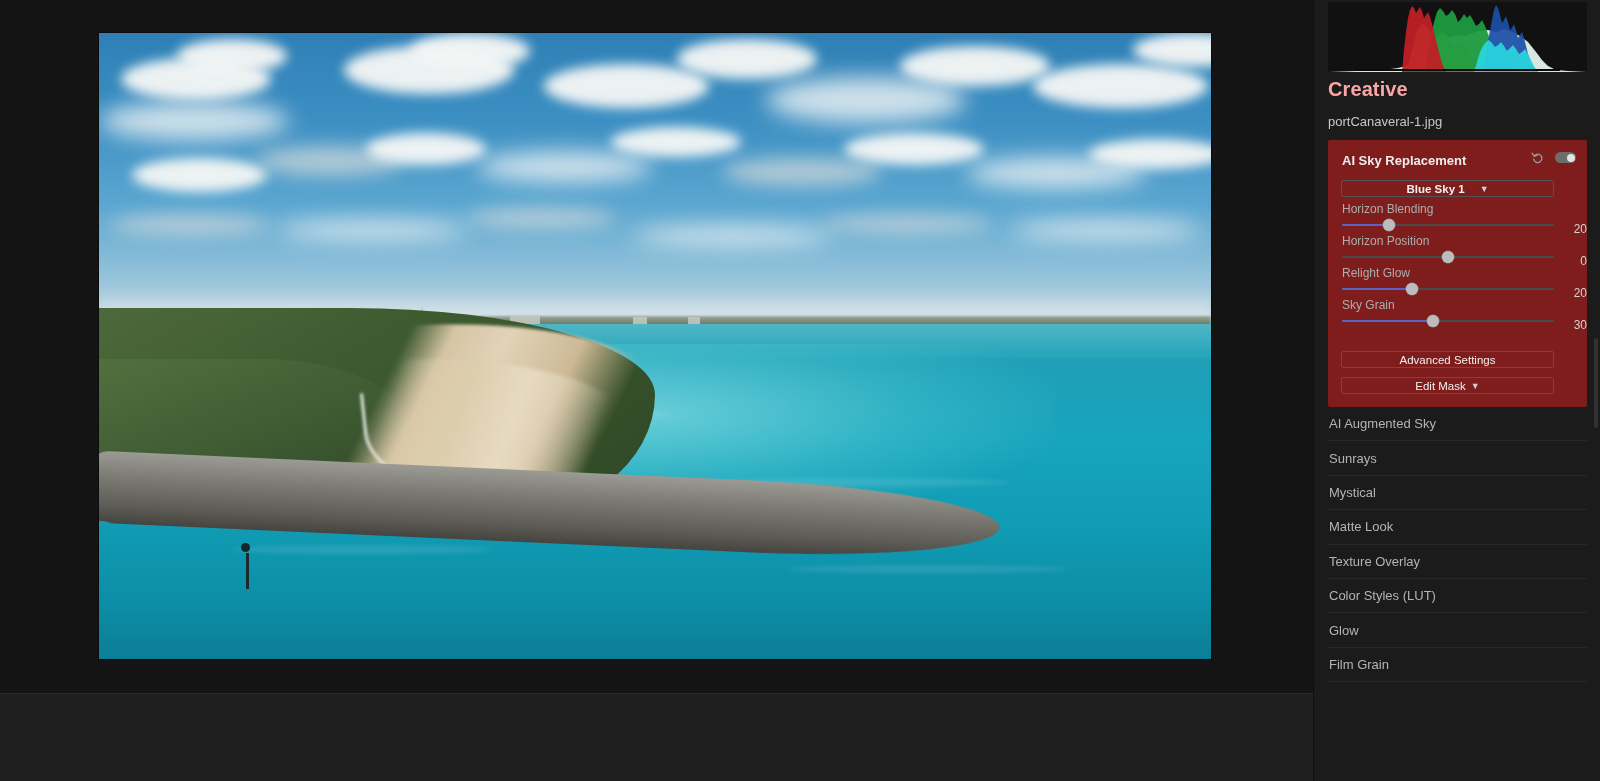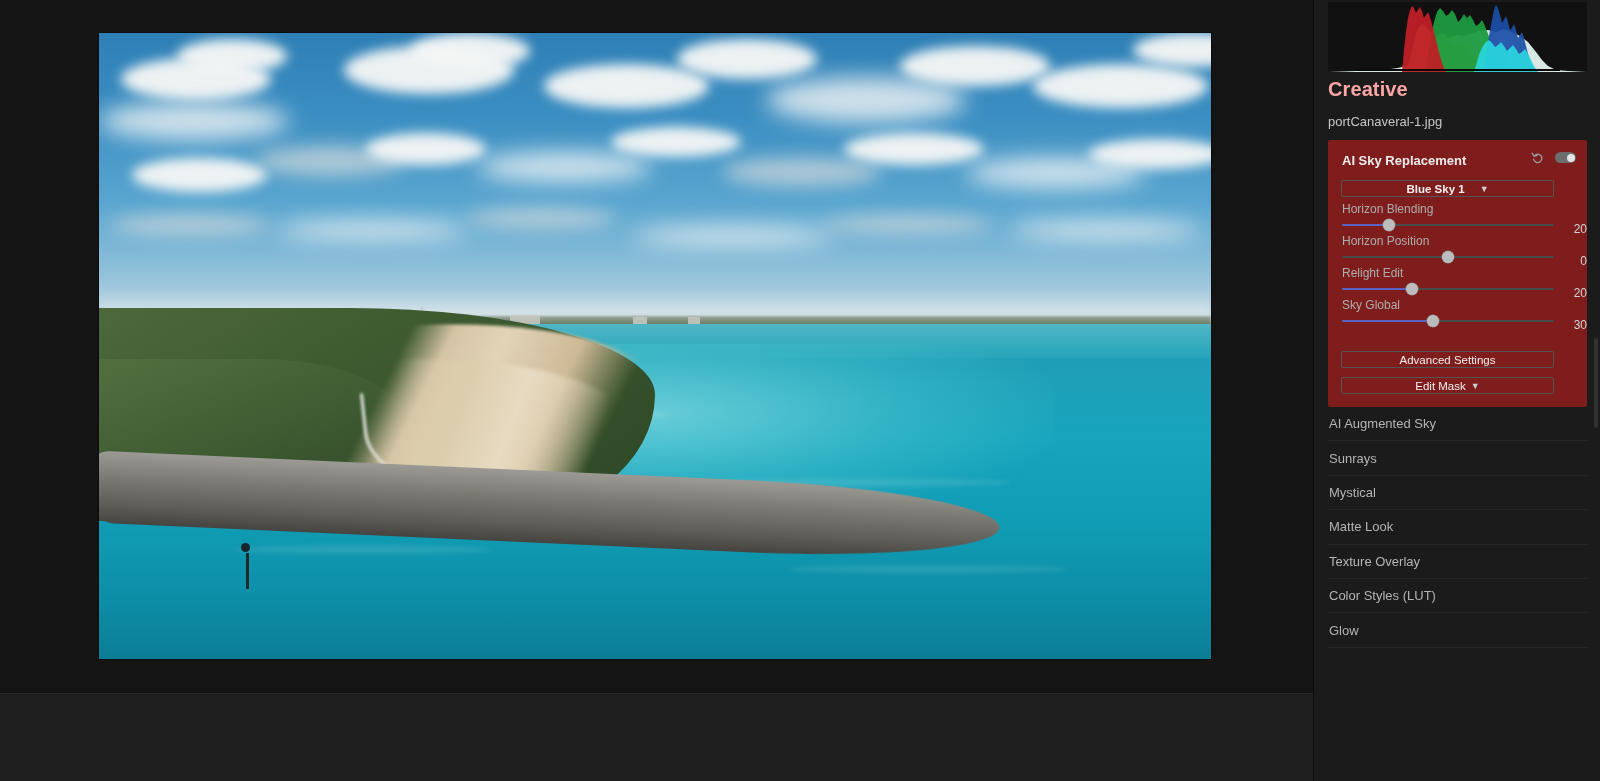--- a/index.html
+++ b/index.html
@@ -335,29 +335,29 @@
             </div>
           </div>
           <div class="slider-group" style="top: 94px;">
             <div class="sl-label">Horizon Position</div>
             <div class="sl-value">0</div>
             <div class="sl-track">
               <div class="sl-knob" style="left:106px"></div>
             </div>
           </div>
           <div class="slider-group" style="top: 126px;">
-            <div class="sl-label">Relight Edit</div>
+            <div class="sl-label">Relight Glow</div>
             <div class="sl-value">20</div>
             <div class="sl-track">
               <div class="sl-fill" style="width:69.96px"></div>
               <div class="sl-knob" style="left:69.96px"></div>
             </div>
           </div>
           <div class="slider-group" style="top: 158px;">
-            <div class="sl-label">Sky Global</div>
+            <div class="sl-label">Sky Grain</div>
             <div class="sl-value">30</div>
             <div class="sl-track">
               <div class="sl-fill" style="width:91.16px"></div>
               <div class="sl-knob" style="left:91.16px"></div>
             </div>
           </div>
         </div>
 
       <button class="card-btn" style="top:211px;">Advanced Settings</button>
 
@@ -382,17 +382,20 @@
         </div>
         <div class="list-item">
           <span>Texture Overlay</span>
         </div>
         <div class="list-item">
           <span>Color Styles (LUT)</span>
         </div>
         <div class="list-item">
           <span>Glow</span>
         </div>
+        <div class="list-item">
+          <span>Film Grain</span>
+        </div>
       </div>
 
     <div class="scrollbar"></div>
   </div>
 </div>
 
 </body></html>

